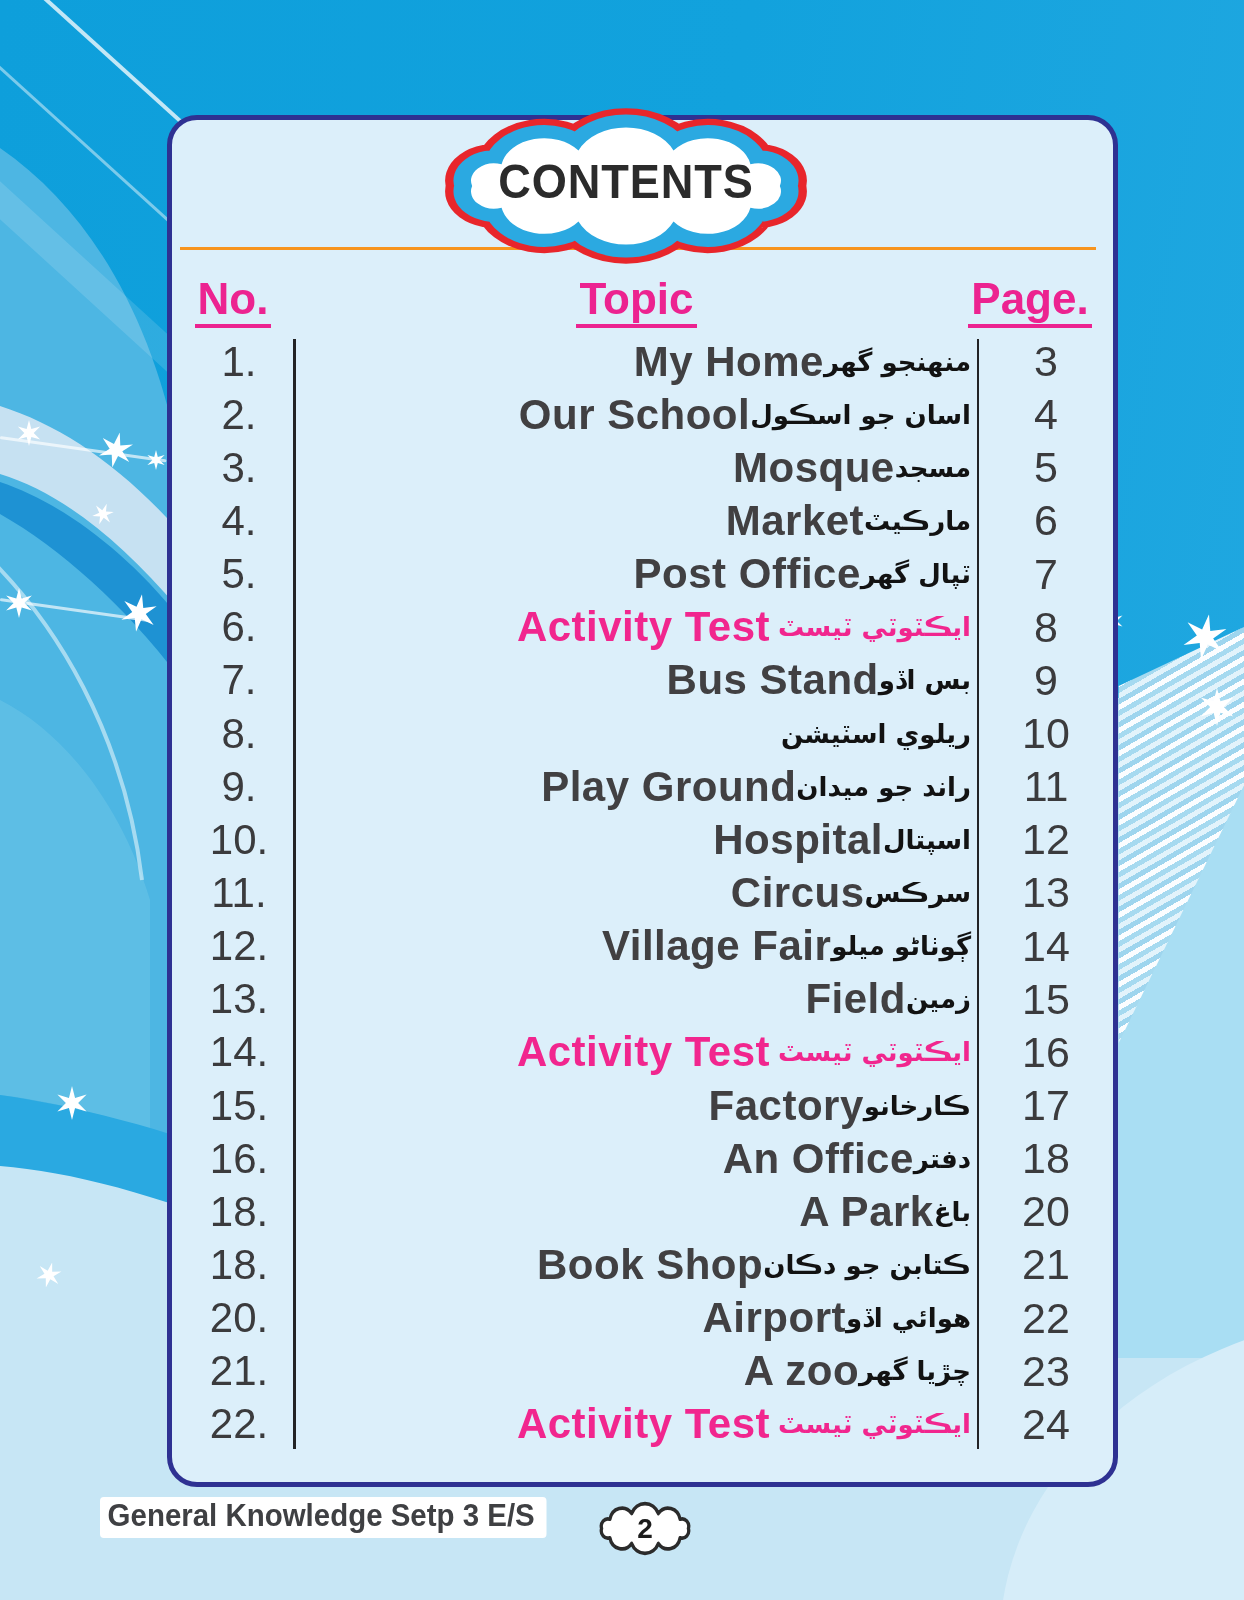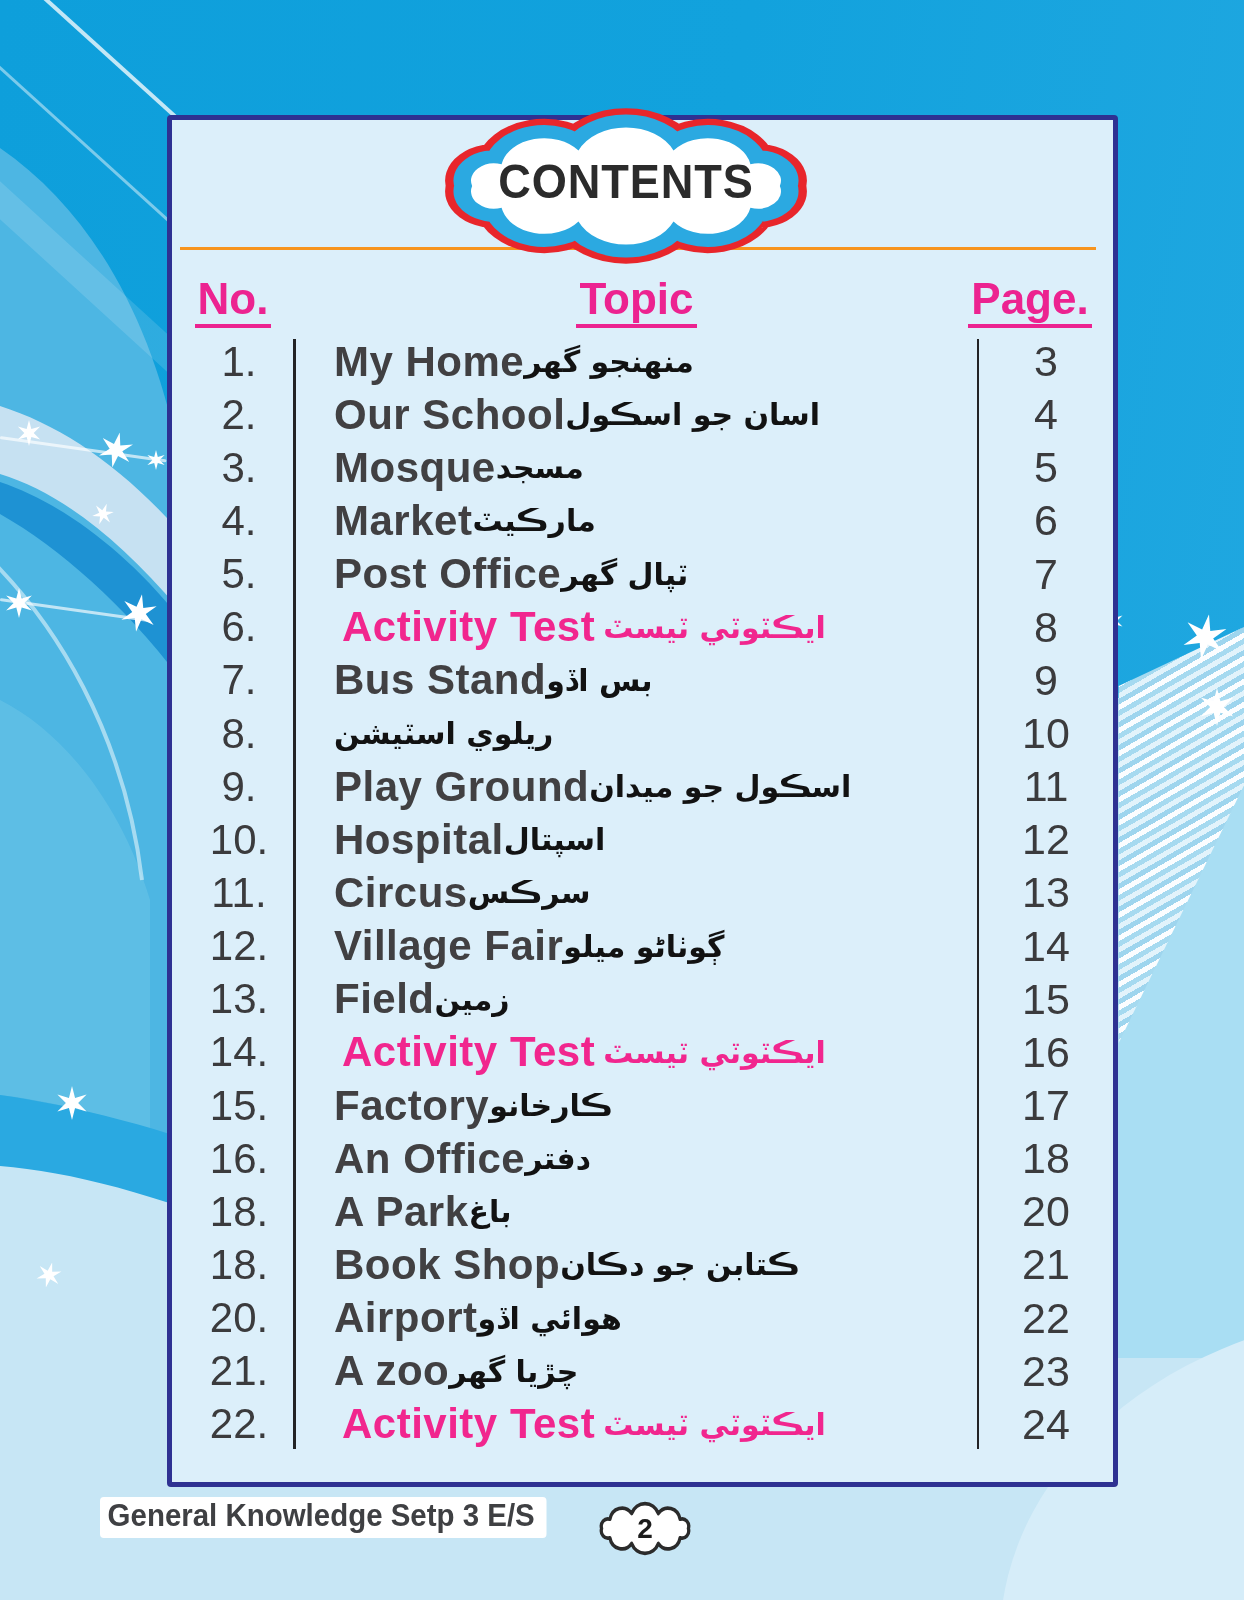--- a/index.html
+++ b/index.html
@@ -20,21 +20,21 @@
   .bg-corner{left:1000px;top:1310px;width:840px;height:660px;border-radius:50%;
     background:#D6EDF9;z-index:2;}
   .bg-left-svg{left:0;top:0;z-index:2;}
   .streak{position:absolute;height:3px;background:rgba(255,255,255,.65);
     transform:rotate(8deg);transform-origin:left center;z-index:3;border-radius:2px;}
   .star{position:absolute;background:#fff;z-index:3;
     clip-path:polygon(50% 0,59% 35%,93% 25%,68% 50%,93% 75%,59% 65%,50% 100%,41% 65%,7% 75%,32% 50%,7% 25%,41% 35%);}
 
   
   .panel{left:167px;top:115px;width:951px;height:1372px;box-sizing:border-box;
-    border:5px solid #2E3192;border-radius:4px;background:#DCEFFA;z-index:5;}
+    border:5px solid #2E3192;border-radius:30px;background:#DCEFFA;z-index:5;}
   .cloud-wrap{position:absolute;left:260px;top:-16px;width:388px;height:164px;z-index:2;
     display:flex;align-items:center;justify-content:center;}
   .cloud-wrap svg{position:absolute;left:0;top:0;}
   .cloud-title{position:relative;margin-top:-10px;font-size:48px;font-weight:700;
     color:#2B2B2B;letter-spacing:1px;transform:scaleX(.94);white-space:nowrap;}
   .orange-line{position:absolute;left:8px;top:127px;width:916px;height:3px;
     background:#F7941E;z-index:1;}
 
   .col-head{position:absolute;left:0;right:0;top:146px;height:62px;z-index:1;
     display:grid;grid-template-columns:122px 1fr 134px;align-items:end;gap:16px;}
@@ -42,24 +42,24 @@
     border-bottom:4px solid #EC2390;padding:0 3px 1px 3px;line-height:1.1;}
   .head-page{transform:translateX(-16px);}
 
   .table-wrap{position:absolute;left:0;right:0;top:215px;height:1116px;z-index:1;}
   .vline{position:absolute;top:4px;bottom:2px;width:2.5px;background:#232325;}
   .v1{left:121px;} .v2{right:134px;}
   .rows{position:absolute;inset:0;display:flex;flex-direction:column;}
   .row{flex:1;display:flex;align-items:center;}
   .c-no{width:122px;box-sizing:border-box;text-align:center;padding-left:12px;
     font-size:42px;color:#3B3B3D;}
-  .mid{flex:1;display:flex;justify-content:flex-start;align-items:center;
+  .mid{flex:1;display:flex;justify-content:flex-end;align-items:center;
     padding:0 8px 0 40px;min-width:0;}
   .c-topic{font-weight:700;font-size:42px;color:#414042;letter-spacing:.5px;white-space:nowrap;}
-  .c-urdu{font-family:"DejaVu Sans",sans-serif;font-size:30px;font-weight:700;
+  .c-urdu{font-family:"DejaVu Sans",sans-serif;font-size:26px;font-weight:700;
     color:#121212;white-space:nowrap;}
   .c-page{width:134px;text-align:center;font-size:43px;color:#3B3B3D;}
   .row.hl .c-topic,.row.hl .c-urdu{color:#F1268E;margin-left:8px;}
 
   
   .footer-book{left:100px;top:1497px;background:#ffffff;color:#3F4043;font-size:31px;
     font-weight:700;padding:1px 12px 4px 8px;border-radius:4px;white-space:nowrap;
     transform:scaleX(.95);transform-origin:left center;z-index:6;}
   .footer-cloud{left:595px;top:1500px;width:100px;height:57px;z-index:6;
     display:flex;align-items:center;justify-content:center;}
@@ -187,21 +187,21 @@
     <span class="c-no">8.</span>
     <span class="mid">
       <span class="c-urdu" dir="rtl">ريلوي اسٽيشن</span>
     </span>
     <span class="c-page">10</span>
   </div>
           <div class="row">
     <span class="c-no">9.</span>
     <span class="mid">
       <span class="c-topic">Play Ground</span>
-      <span class="c-urdu" dir="rtl">اسڪول جو ميدان</span>
+      <span class="c-urdu" dir="rtl">راند جو ميدان</span>
     </span>
     <span class="c-page">11</span>
   </div>
           <div class="row">
     <span class="c-no">10.</span>
     <span class="mid">
       <span class="c-topic">Hospital</span>
       <span class="c-urdu" dir="rtl">اسپتال</span>
     </span>
     <span class="c-page">12</span>

